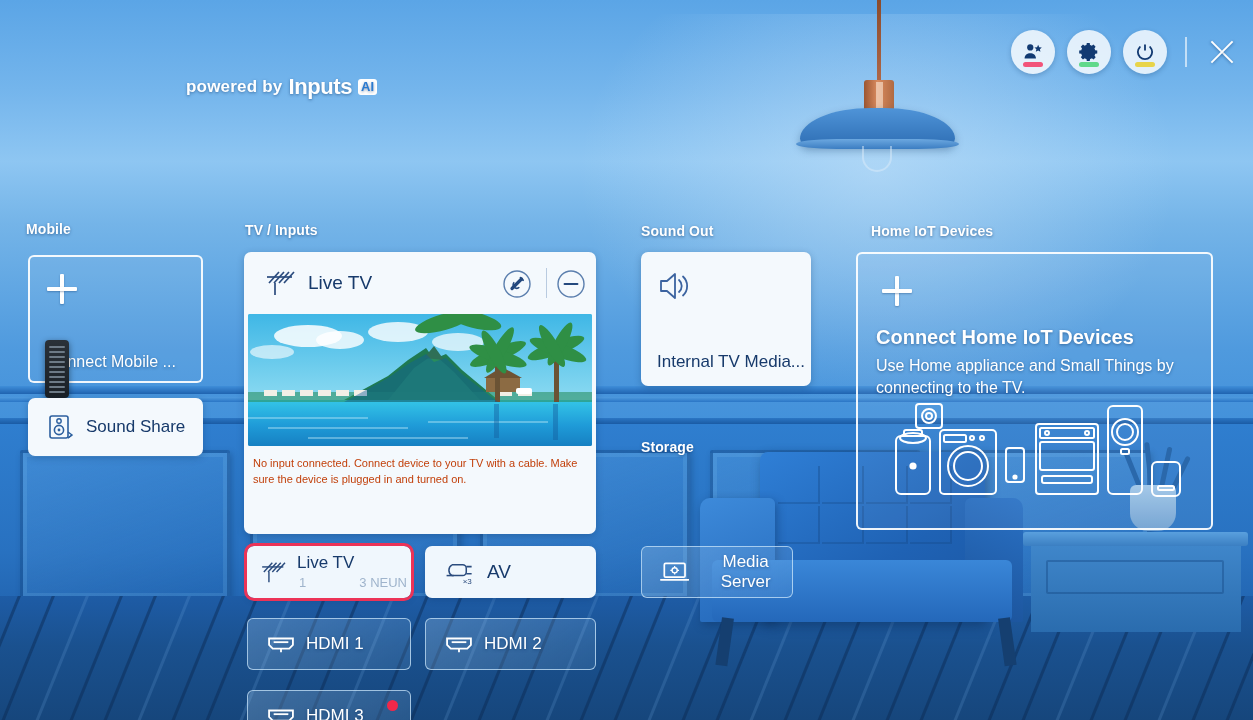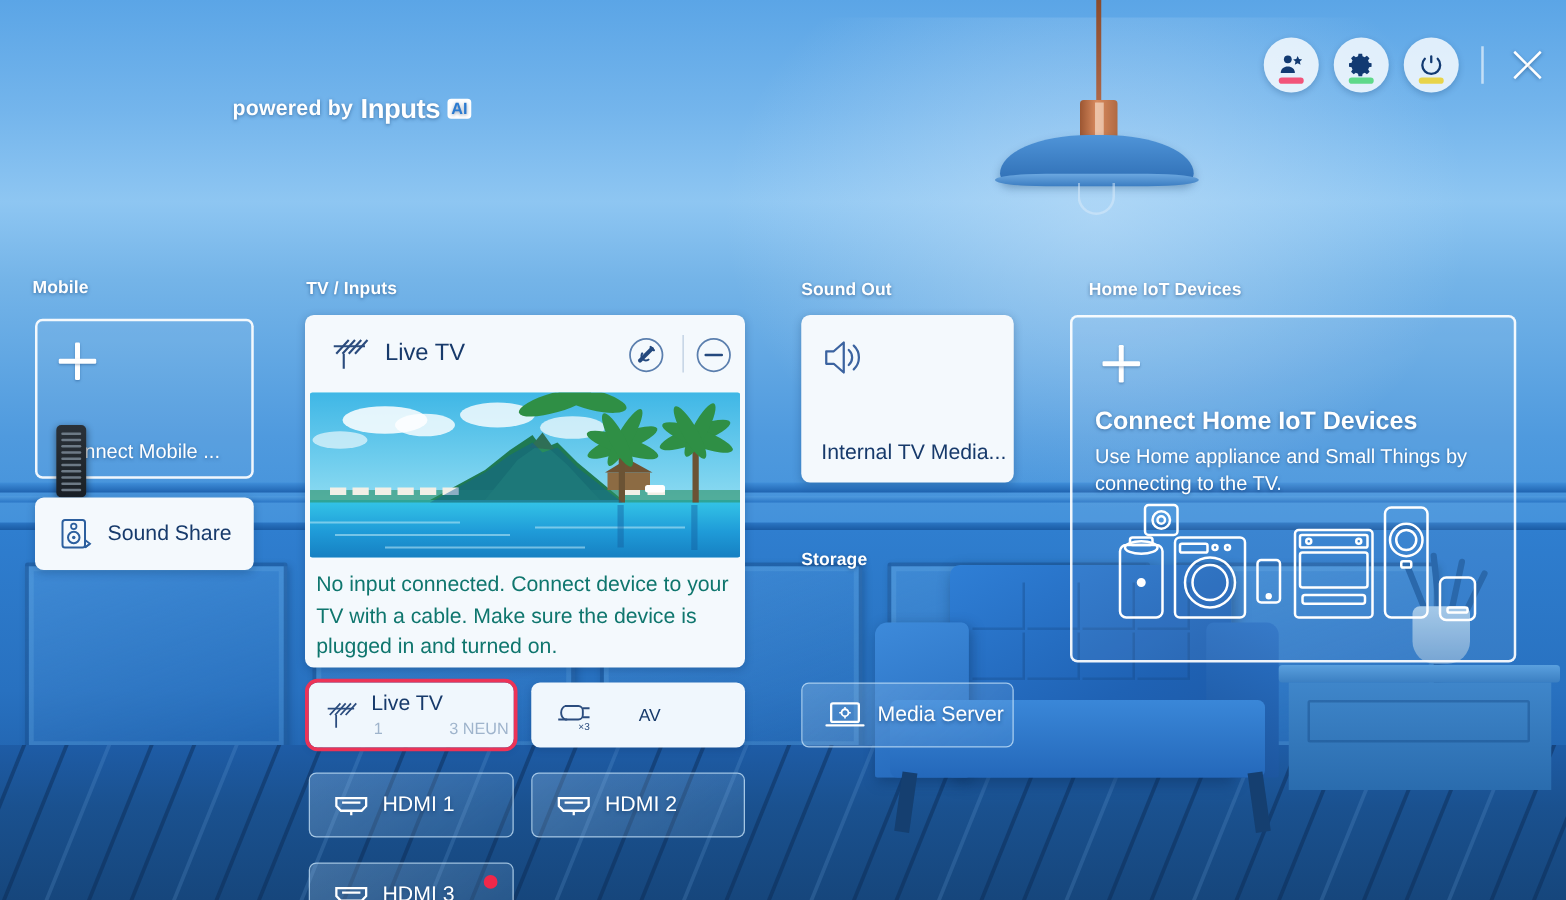--- a/index.html
+++ b/index.html
@@ -185,21 +185,21 @@
 
   .reddot { position: absolute; width: 11px; height: 11px; border-radius: 50%; background: #f0284a; }
 
   .muted-sm { color: #9fb4cc; font-size: 13px; }
 
   .tv-preview {
     position: absolute; border-radius: 2px; overflow: hidden;
     background: linear-gradient(180deg,#3fc1e8 0%, #5fd0ef 40%, #2196d4 41%, #1f8ccb 100%);
   }
   .tv-body {
-    position: absolute; color: #0f766e; font-size: 17px; line-height: 1.45;
+    position: absolute; color: #c2410c; font-size: 11px; line-height: 1.45;
   }
 
   .iot-illus { position: absolute; }
   .iot-illus svg { display: block; }
 
   .remote {
     position: absolute; left: 45px; top: 340px; width: 24px; height: 58px;
     background: linear-gradient(180deg,#2a3138,#1a2026);
     border-radius: 4px; box-shadow: 0 2px 6px rgba(0,0,0,0.45);
     overflow: hidden;
@@ -480,21 +480,21 @@
   </div>
 
   <div class="tile-solid" style="left:425px; top:546px; width:171px; height:52px;">
     <svg width="34" height="26" viewBox="0 0 38 28">
       <path d="M10 6 h12 a4 4 0 014 4 v4 a4 4 0 01-4 4 h-12" fill="none" stroke="#2b4c7e" stroke-width="1.7"></path>
       <path d="M26 8 h6 M26 16 h6" stroke="#2b4c7e" stroke-width="1.7"></path>
       <path d="M10 6 a7 7 0 000 12" fill="none" stroke="#2b4c7e" stroke-width="1.7"></path>
       <path d="M4 18 h8" stroke="#2b4c7e" stroke-width="1.7"></path>
       <text x="22" y="27" font-size="9" fill="#2b4c7e" font-family="Liberation Sans, sans-serif">×3</text>
     </svg>
-    <span style="font-size:14px;margin-left:24px;">AV</span>
+    <span style="font-size:19px;">AV</span>
   </div>
 
   <div class="tile-translucent" style="left:247px; top:618px; width:164px; height:52px;">
     <svg width="30" height="22" viewBox="0 0 32 24">
       <path d="M3 6 h26 v7 l-4 4 H7 l-4 -4 Z" fill="none" stroke="#ffffff" stroke-width="2"></path>
       <path d="M8 9 h16 v2 H8 Z" fill="#ffffff"></path>
       <path d="M16 17 v4" stroke="#ffffff" stroke-width="2"></path>
     </svg>
     <span>HDMI 1</span>
   </div>
@@ -522,21 +522,21 @@
   <div class="card-white" style="left:641px; top:252px; width:170px; height:134px;">
     <svg width="36" height="32" viewBox="0 0 36 32" style="position:absolute; left:16px; top:18px;">
       <path d="M4 11 h6 l8 -7 v24 l-8 -7 H4 Z" fill="none" stroke="#3b63a0" stroke-width="1.8" stroke-linejoin="round"></path>
       <path d="M22 10 a8 8 0 010 12" fill="none" stroke="#3b63a0" stroke-width="1.8" stroke-linecap="round"></path>
       <path d="M26 6.5 a13 13 0 010 19" fill="none" stroke="#3b63a0" stroke-width="1.8" stroke-linecap="round"></path>
     </svg>
     <span style="position:absolute; left:16px; bottom:14px; color:#173a6b; font-size:17px;">Internal TV Media...</span>
   </div>
 
   <div class="sec-label" style="left:641px; top:439px;">Storage</div>
-  <div class="tile-translucent" style="left:641px; top:546px; width:170px; height:52px;text-align:center;">
+  <div class="tile-translucent" style="left:641px; top:546px; width:152px; height:52px;text-align:center;">
     <svg width="32" height="24" viewBox="0 0 34 26">
       <rect x="5" y="3" width="24" height="16" rx="1.5" fill="none" stroke="#ffffff" stroke-width="2"></rect>
       <path d="M1 22 h32" stroke="#ffffff" stroke-width="2" stroke-linecap="round"></path>
       <circle cx="17" cy="11" r="3" fill="none" stroke="#ffffff" stroke-width="1.6"></circle>
       <path d="M17 6 v2 M17 14 v2 M12 11 h2 M20 11 h2" stroke="#ffffff" stroke-width="1.4"></path>
     </svg>
     <span>Media Server</span>
   </div>
 
   <div class="sec-label" style="left:858px; top:223px;padding-left:13px;">Home IoT Devices</div>

